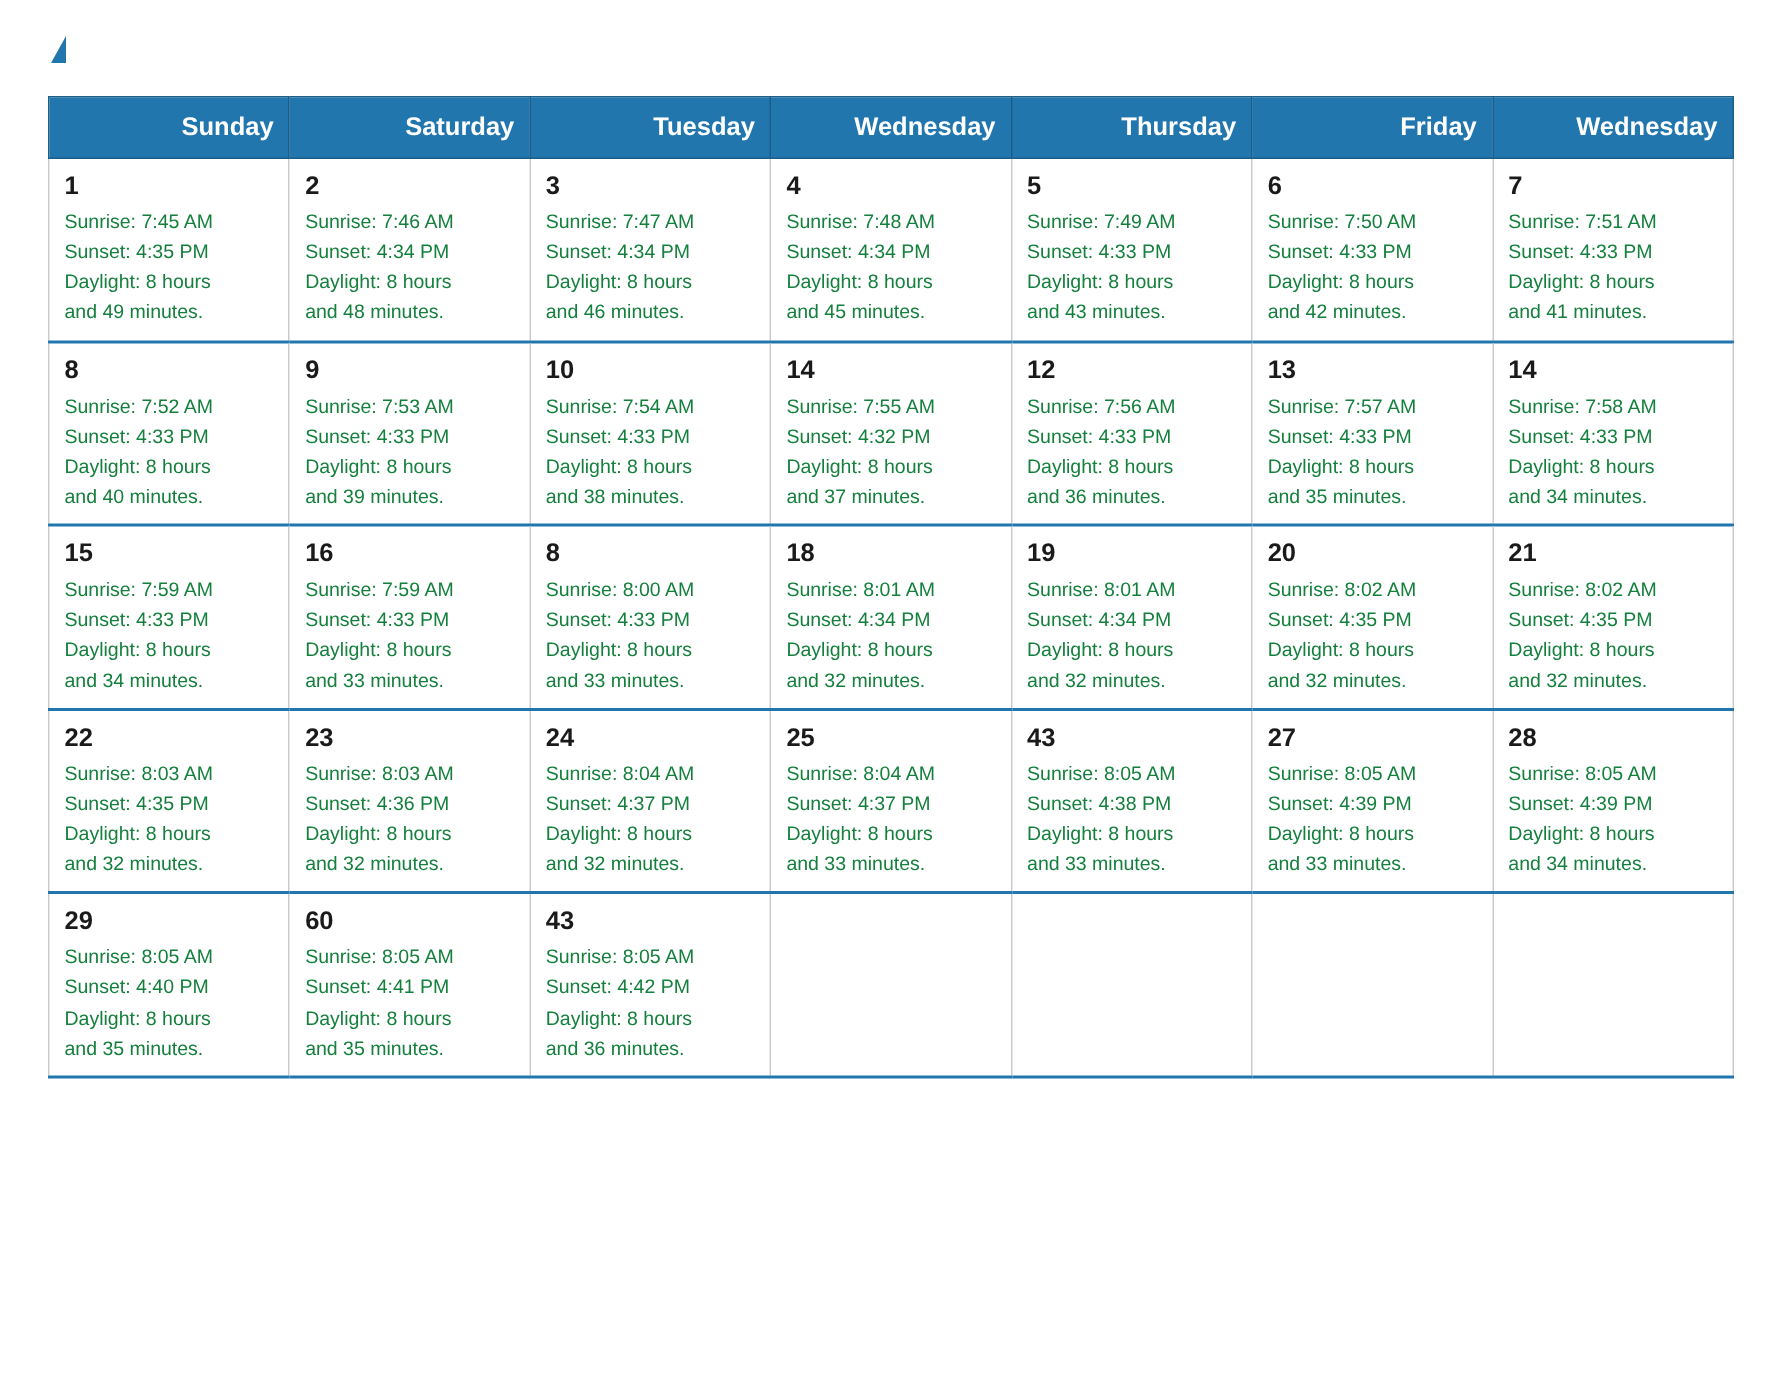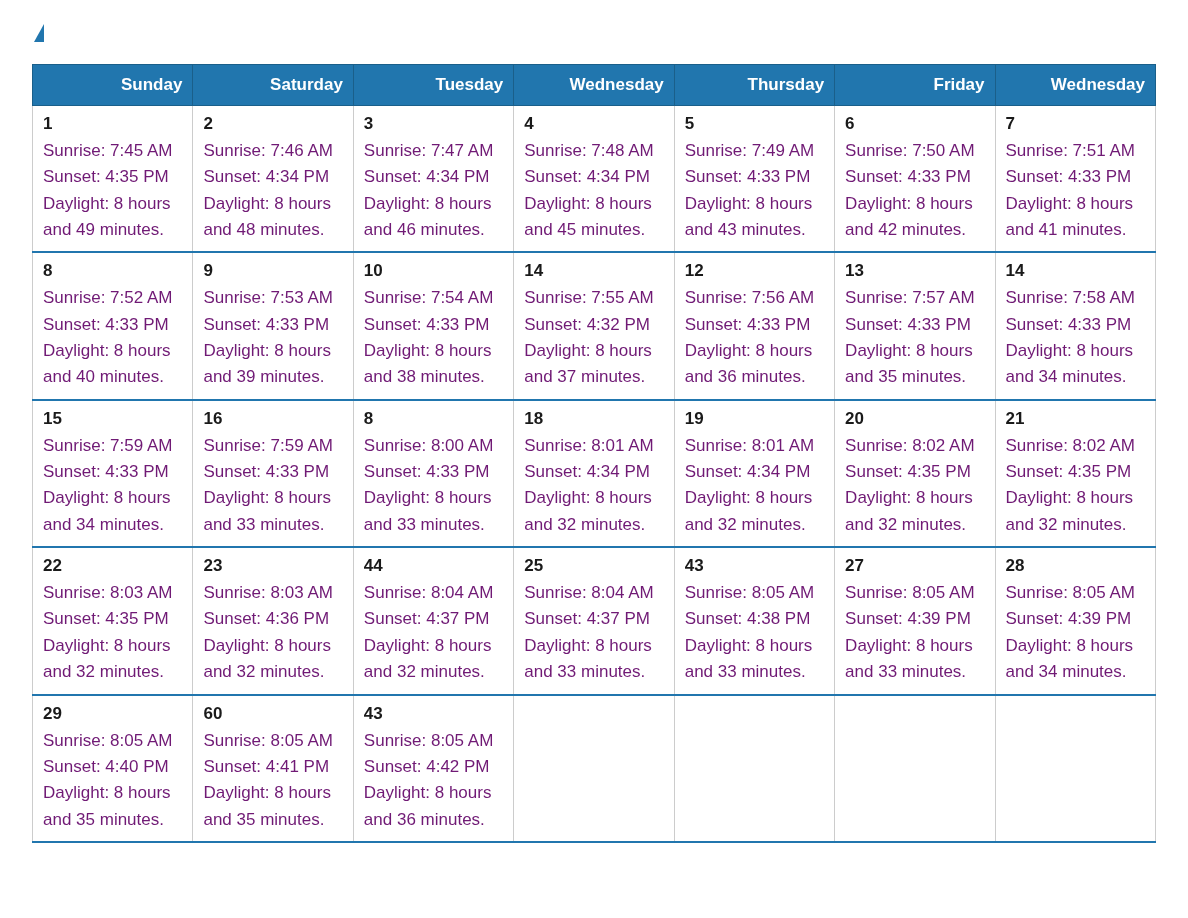--- a/index.html
+++ b/index.html
@@ -82,22 +82,22 @@
       min-height: 90px;
     }
     .day-num {
       font-size: 17px;
       font-weight: bold;
       color: #1a1a1a;
       display: block;
       margin-bottom: 4px;
     }
     .day-info {
-      font-size: 17px;
-      color: #701a75;
+      font-size: 13px;
+      color: #15803d;
       line-height: 1.55;
     }
     tbody tr:nth-child(odd) td {
       background: #fff;
     }
     tbody tr:nth-child(even) td {
       background: #fff;
     }
     tbody tr td:empty {
       background: #fff;
@@ -229,21 +229,21 @@
       <tr class="week-row">
         <td>
           <span class="day-num">22</span>
           <div class="day-info">Sunrise: 8:03 AM<br>Sunset: 4:35 PM<br>Daylight: 8 hours<br>and 32 minutes.</div>
         </td>
         <td>
           <span class="day-num">23</span>
           <div class="day-info">Sunrise: 8:03 AM<br>Sunset: 4:36 PM<br>Daylight: 8 hours<br>and 32 minutes.</div>
         </td>
         <td>
-          <span class="day-num">44</span>
+          <span class="day-num">24</span>
           <div class="day-info">Sunrise: 8:04 AM<br>Sunset: 4:37 PM<br>Daylight: 8 hours<br>and 32 minutes.</div>
         </td>
         <td>
           <span class="day-num">25</span>
           <div class="day-info">Sunrise: 8:04 AM<br>Sunset: 4:37 PM<br>Daylight: 8 hours<br>and 33 minutes.</div>
         </td>
         <td>
           <span class="day-num">43</span>
           <div class="day-info">Sunrise: 8:05 AM<br>Sunset: 4:38 PM<br>Daylight: 8 hours<br>and 33 minutes.</div>
         </td>

